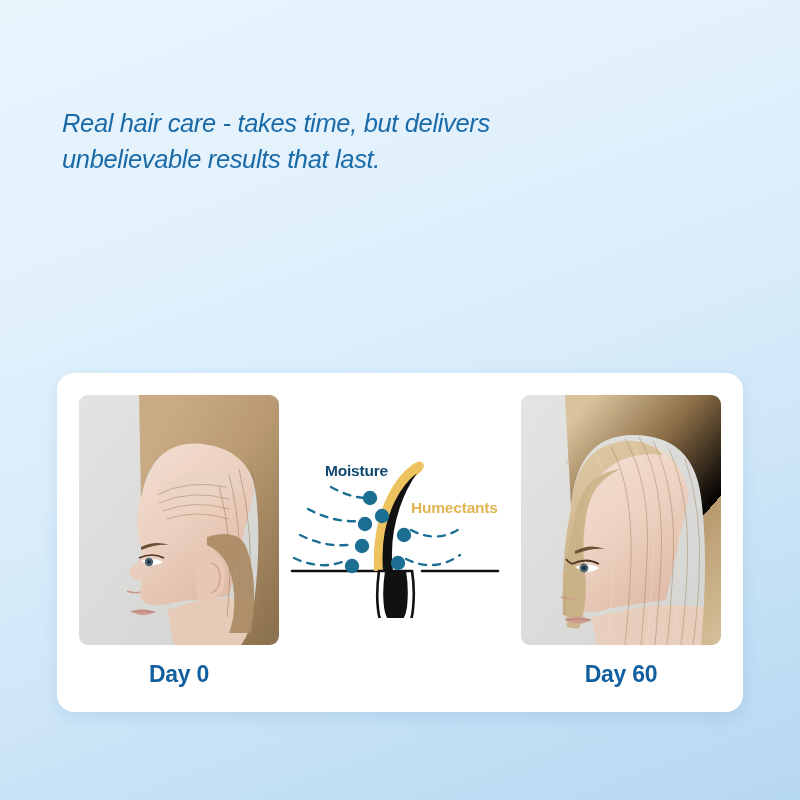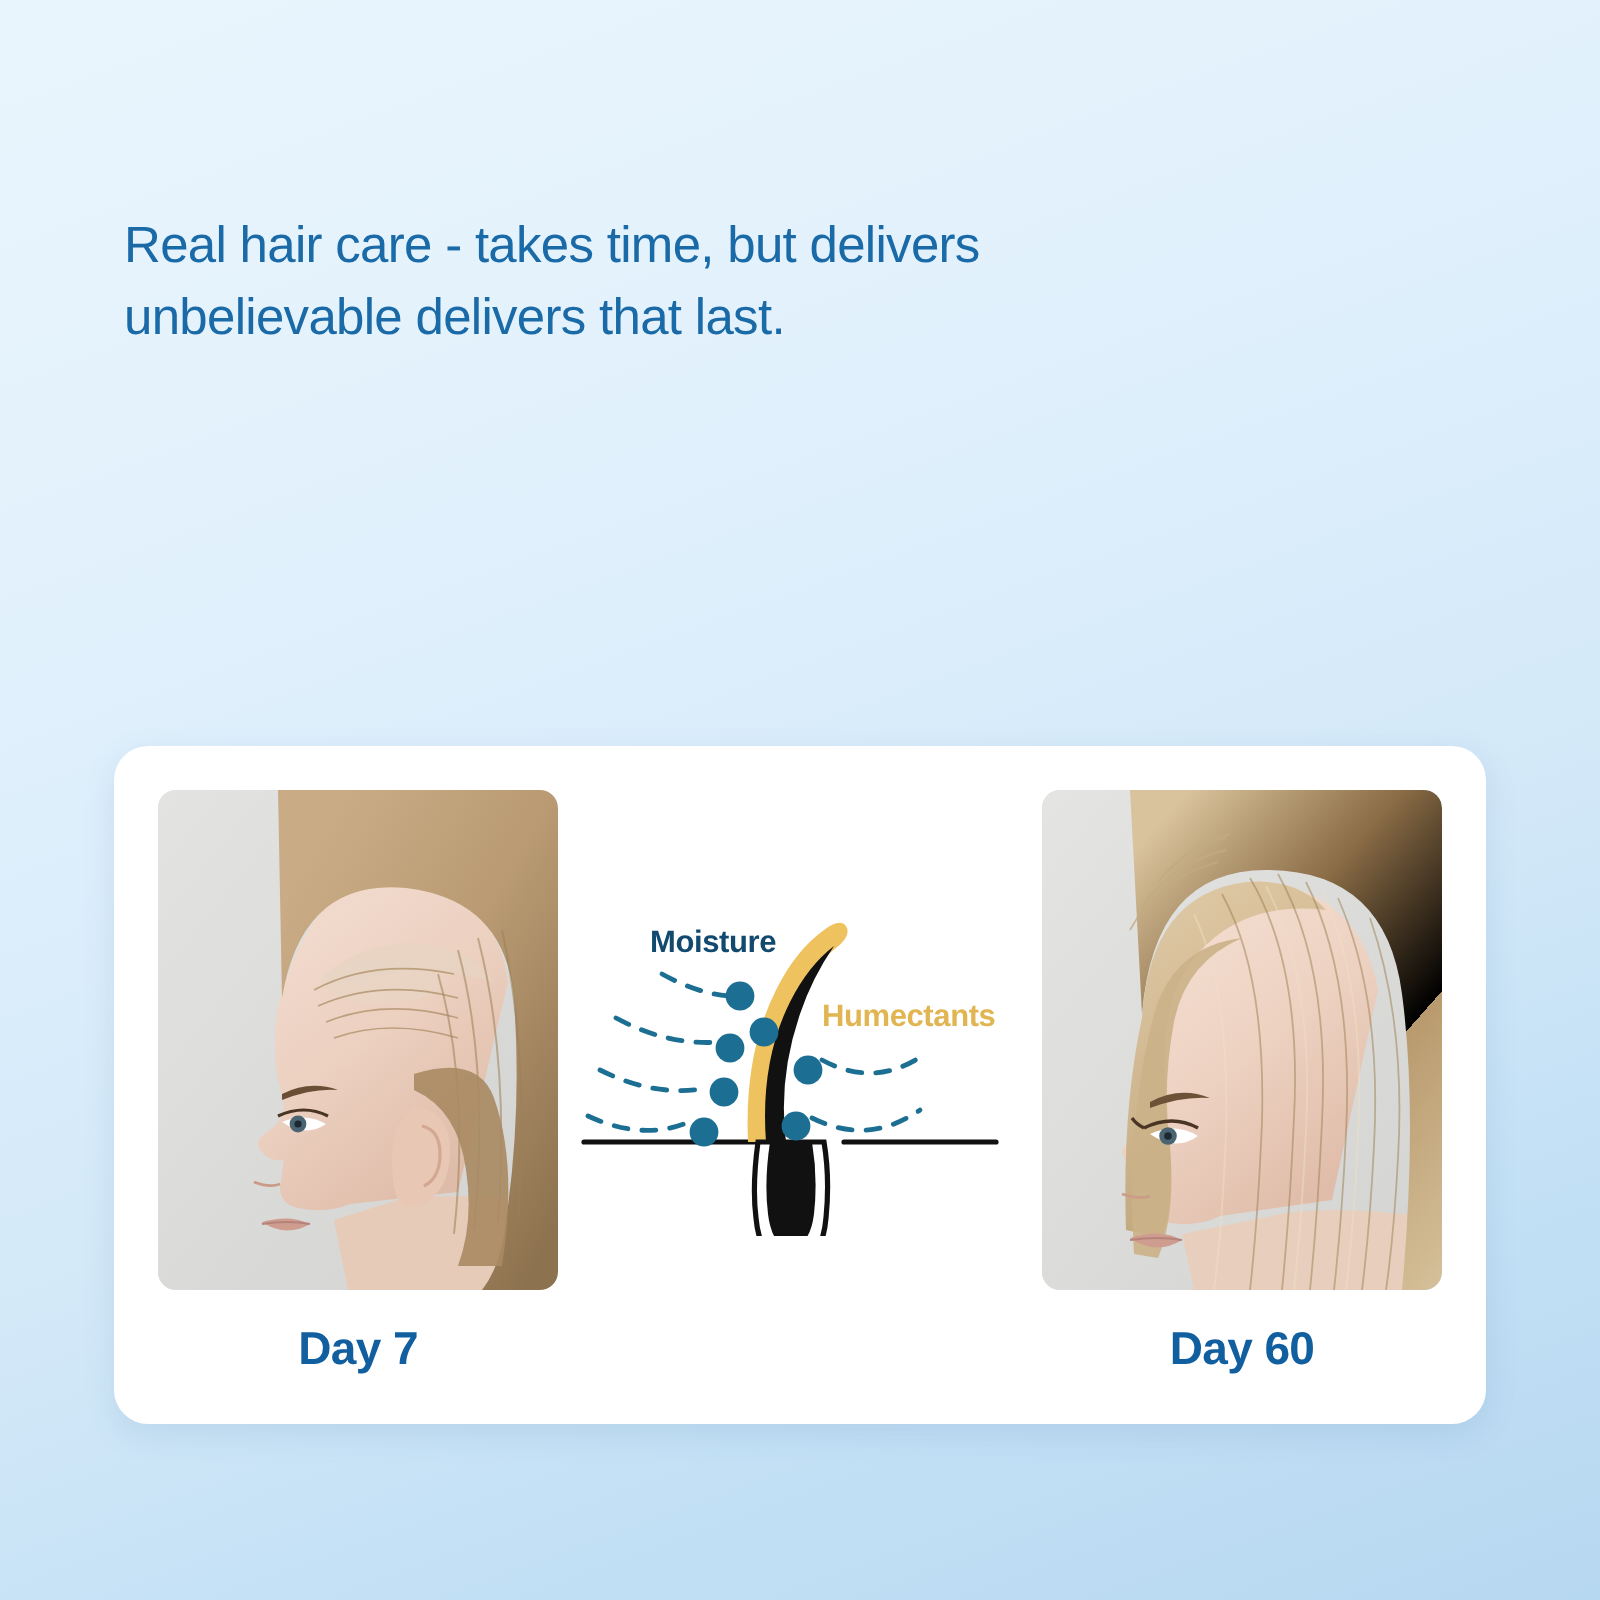--- a/index.html
+++ b/index.html
@@ -55,21 +55,21 @@
   }
 
   .subhead {
     margin-top:27px;
     font-size:25.5px;
     line-height:1.42;
     color:#1a6aa8;
     letter-spacing:-0.35px;
     font-weight:400;
   }
-  .subhead .sl { display:block; }
+  .subhead .sl { display:block;font-style:italic; }
 
   
   .card {
     position:absolute;
     left:57px; top:373px;
     width:686px; height:339px;
     background:#ffffff;
     border-radius:17px;
     box-shadow:0 5px 16px rgba(60,110,160,0.13);
   }
@@ -117,21 +117,21 @@
   svg { display:block; }
 </style>
 </head>
 <body>
 
 <div class="hero">
 
 
   <p class="subhead">
     <span class="sl">Real hair care - takes time, but delivers</span>
-    <span class="sl">unbelievable delivers that last.</span>
+    <span class="sl">unbelievable results that last.</span>
   </p>
 </div>
 
 <div class="card">
   <div class="card-inner">
 
     <div class="pane">
       <div class="photo">
         <svg width="200" height="250" viewBox="0 0 200 250">
           <defs>
@@ -208,21 +208,21 @@
             <circle cx="70" cy="167" r="4.2" fill="#4a6472"></circle>
             <circle cx="70" cy="167" r="1.8" fill="#1d2930"></circle>
             <path d="M60 163 q13 -6 25 0" stroke="#4a3524" stroke-width="1.6" fill="none"></path>
 
             <path d="M48 196 q8 3 13 1" stroke="#c99b86" stroke-width="1.4" fill="none"></path>
             <path d="M52 216 q14 -4 24 1 q-12 7 -24 -1 Z" fill="#cf9d90"></path>
             <path d="M52 217 q13 -2 24 0" stroke="#b5837a" stroke-width="1" fill="none"></path>
           </g>
         </svg>
       </div>
-      <div class="day-label">Day 7</div>
+      <div class="day-label">Day 0</div>
     </div>
 
     <div class="diagram-pane">
       <svg width="232" height="175" viewBox="0 0 232 175">
 
         <g stroke="#1c6f93" stroke-width="2.4" fill="none" stroke-linecap="round" stroke-dasharray="7 7">
           <path d="M47 44 q18 10 34 11"></path>
           <path d="M24 66 q26 14 52 12"></path>
           <path d="M16 92 q28 14 54 9"></path>
           <path d="M10 115 q26 12 48 4"></path>

